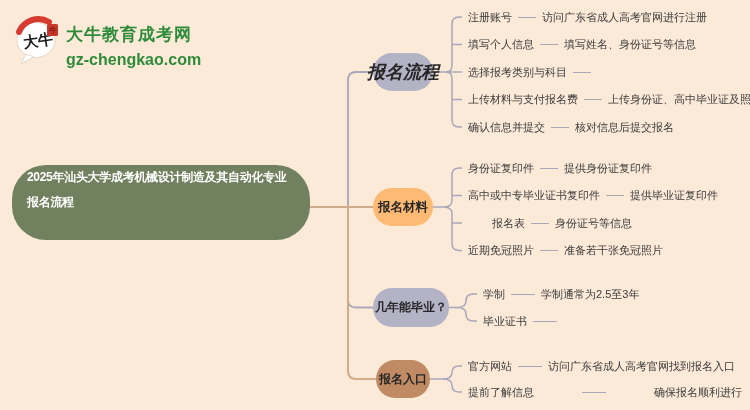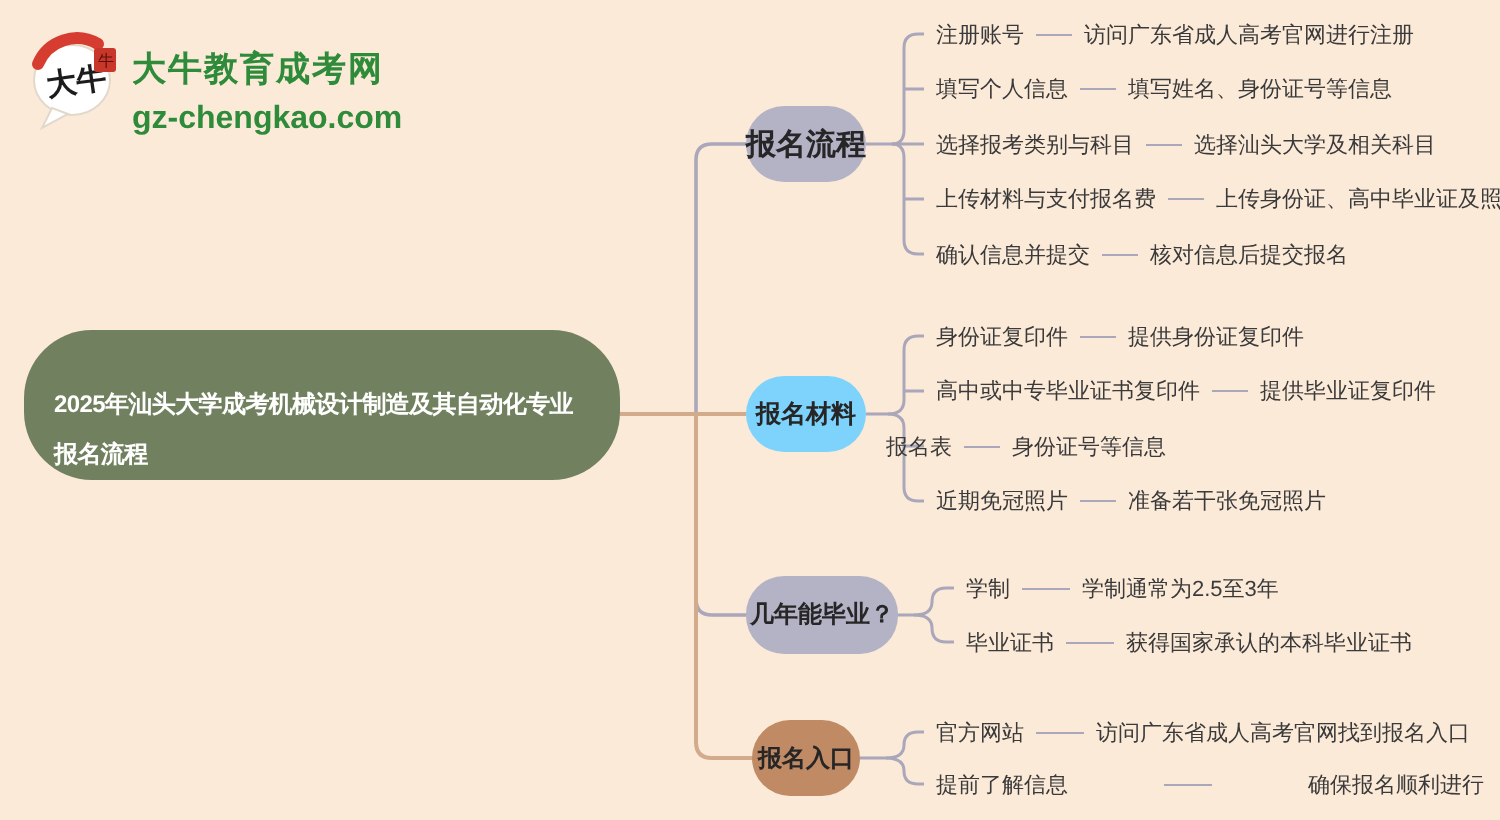--- a/index.html
+++ b/index.html
@@ -10,21 +10,21 @@
   }
   
   .logo{position:absolute;left:14px;top:10px;display:flex;align-items:center;gap:6px;}
   .logo-text{display:flex;flex-direction:column;line-height:1.1;}
   .logo-title{font-size:17px;font-weight:bold;color:#2e8b3a;letter-spacing:1px;margin-top:16px;}
   .logo-url{font-size:16px;font-weight:bold;color:#2e8b3a;margin-top:6px;}
   
   .root-node{
     position:absolute;left:12px;top:165px;width:298px;height:75px;
     background:#71805e;border-radius:34px;box-sizing:border-box;
-    display:flex;align-items:flex-end;padding:0 15px;
+    display:flex;align-items:flex-start;padding:0 15px;
     color:#ffffff;font-weight:bold;font-size:12px;letter-spacing:-0.3px;
     line-height:25px;z-index:2;
   }
   
   .branch-node{
     position:absolute;z-index:2;border-radius:19px;
     display:flex;align-items:center;justify-content:center;
     font-weight:bold;color:#262626;white-space:nowrap;
   }
   
@@ -84,77 +84,75 @@
     <span class="logo-title">大牛教育成考网</span>
     <span class="logo-url">gz-chengkao.com</span>
   </div>
 </div>
 
 <div class="root-node">
   <span>2025年汕头大学成考机械设计制造及其自动化专业报名流程</span>
 </div>
 
 <div id="mindmap">
-    <div class="branch-node" style="left: 373px; top: 53px; width: 60px; height: 38px; font-size: 15px; background: rgb(180, 179, 198);">报名流程</div>
+    <div class="branch-node" style="left: 373px; top: 53px; width: 60px; height: 38px; font-size: 18px; background: rgb(180, 179, 198); font-style: italic;">报名流程</div>
     <div class="row" style="left: 468px; top: 6px;">
       <span>注册账号</span>
       <div class="dash" style="width: 18px;"></div>
       <span>访问广东省成人高考官网进行注册</span>
     </div>
     <div class="row" style="left: 468px; top: 33.5px;">
       <span>填写个人信息</span>
       <div class="dash" style="width: 18px;"></div>
       <span>填写姓名、身份证号等信息</span>
     </div>
     <div class="row" style="left: 468px; top: 61px;">
       <span>选择报考类别与科目</span>
       <div class="dash" style="width: 18px;"></div>
-      <span>选择汕头大学及相关科目</span>
     </div>
     <div class="row" style="left: 468px; top: 88.5px;">
       <span>上传材料与支付报名费</span>
       <div class="dash" style="width: 18px;"></div>
       <span>上传身份证、高中毕业证及照片</span>
     </div>
     <div class="row" style="left: 468px; top: 116px;">
       <span>确认信息并提交</span>
       <div class="dash" style="width: 18px;"></div>
       <span>核对信息后提交报名</span>
     </div>
-    <div class="branch-node" style="left: 373px; top: 188px; width: 60px; height: 38px; font-size: 12.5px; background: #7dd3fc;">报名材料</div>
+    <div class="branch-node" style="left: 373px; top: 188px; width: 60px; height: 38px; font-size: 12.5px; background: #fdba74;">报名材料</div>
     <div class="row" style="left: 468px; top: 157px;">
       <span>身份证复印件</span>
       <div class="dash" style="width: 18px;"></div>
       <span>提供身份证复印件</span>
     </div>
     <div class="row" style="left: 468px; top: 184.5px;">
       <span>高中或中专毕业证书复印件</span>
       <div class="dash" style="width: 18px;"></div>
       <span>提供毕业证复印件</span>
     </div>
-    <div class="row" style="left: 443px; top: 212px;">
+    <div class="row" style="left: 492px; top: 212px;">
       <span>报名表</span>
       <div class="dash" style="width: 18px;"></div>
       <span>身份证号等信息</span>
     </div>
     <div class="row" style="left: 468px; top: 239.5px;">
       <span>近期免冠照片</span>
       <div class="dash" style="width: 18px;"></div>
       <span>准备若干张免冠照片</span>
     </div>
     <div class="branch-node" style="left: 373px; top: 288px; width: 76px; height: 39px; font-size: 12px; background: rgb(180, 179, 198);">几年能毕业？</div>
     <div class="row" style="left: 483px; top: 283px;">
       <span>学制</span>
       <div class="dash" style="width: 24px;"></div>
       <span>学制通常为2.5至3年</span>
     </div>
     <div class="row" style="left: 483px; top: 310px;">
       <span>毕业证书</span>
       <div class="dash" style="width: 24px;"></div>
-      <span>获得国家承认的本科毕业证书</span>
     </div>
     <div class="branch-node" style="left: 376px; top: 360px; width: 54px; height: 38px; font-size: 12px; background: rgb(192, 138, 100);">报名入口</div>
     <div class="row" style="left: 468px; top: 355px;">
       <span>官方网站</span>
       <div class="dash" style="width: 24px;"></div>
       <span>访问广东省成人高考官网找到报名入口</span>
     </div>
     <div class="row" style="left: 468px; top: 381px; gap: 48px;">
       <span>提前了解信息</span>
       <div class="dash" style="width: 24px;"></div>

